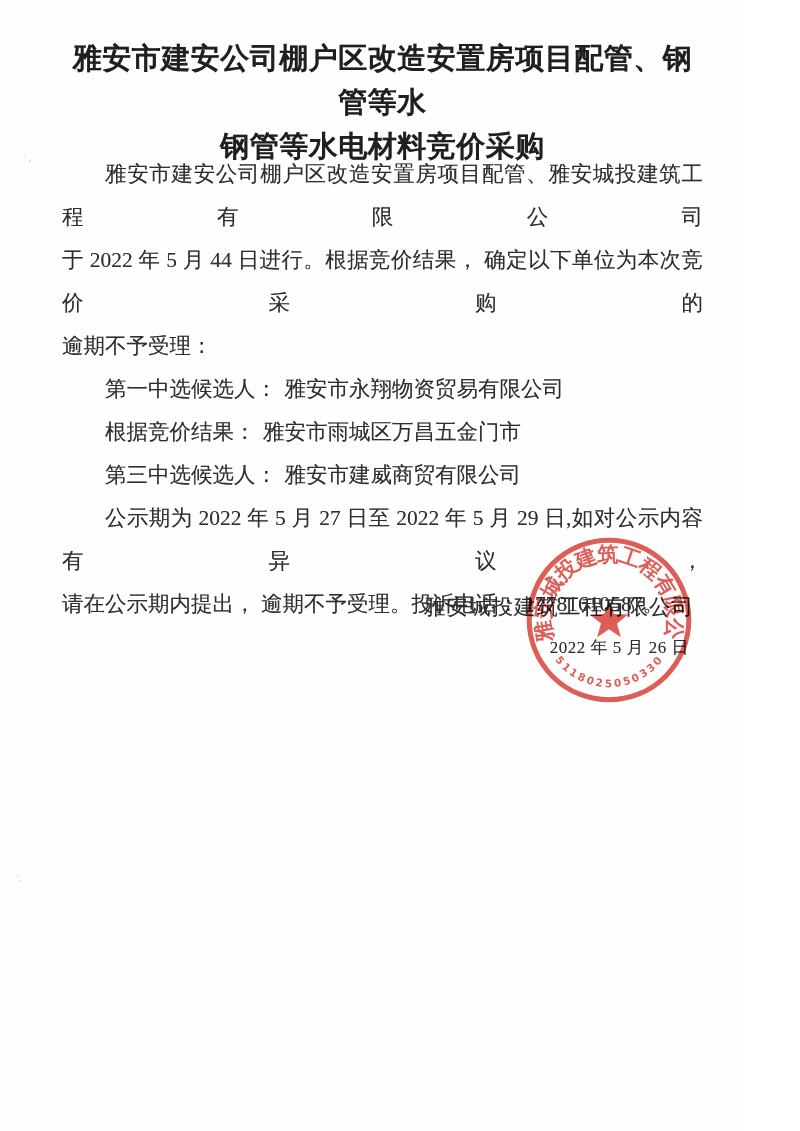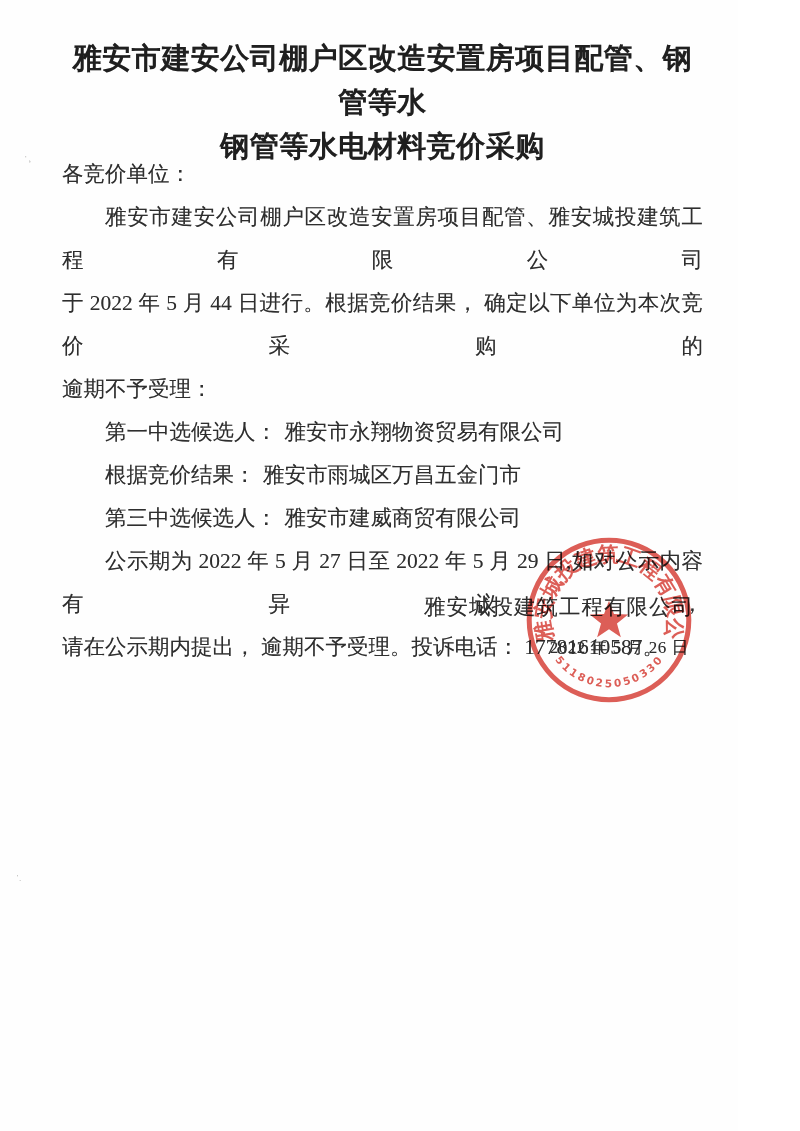--- a/index.html
+++ b/index.html
@@ -97,21 +97,20 @@
 <body>
 
 <div class="page">
 
   <div class="title">
     <div>雅安市建安公司棚户区改造安置房项目配管、钢管等水</div>
     <div>钢管等水电材料竞价采购</div>
   </div>
 
   <div class="body-block">
-    <div class="line">各竞价单位：</div>
     <div class="fill indent">雅安市建安公司棚户区改造安置房项目配管、雅安城投建筑工程有限公司</div>
     <div class="fill">于 2022 年 5 月 44 日进行。根据竞价结果， 确定以下单位为本次竞价采购的</div>
     <div class="line">逾期不予受理：</div>
 
     <div class="line indent">
       <span>第一中选候选人：</span><span class="cand-name">雅安市永翔物资贸易有限公司</span>
     </div>
     <div class="line indent">
       <span>根据竞价结果：</span><span class="cand-name">雅安市雨城区万昌五金门市</span>
     </div>

